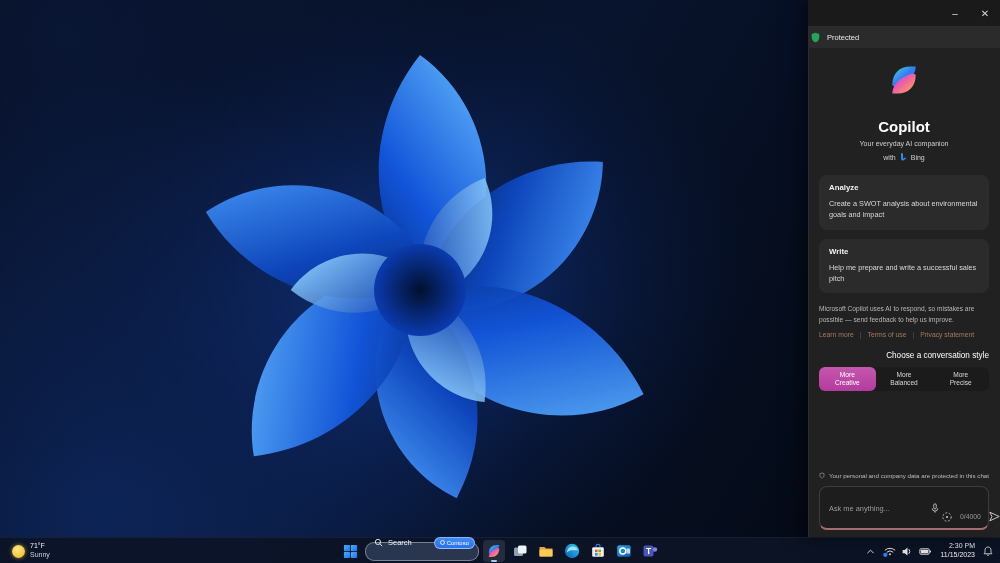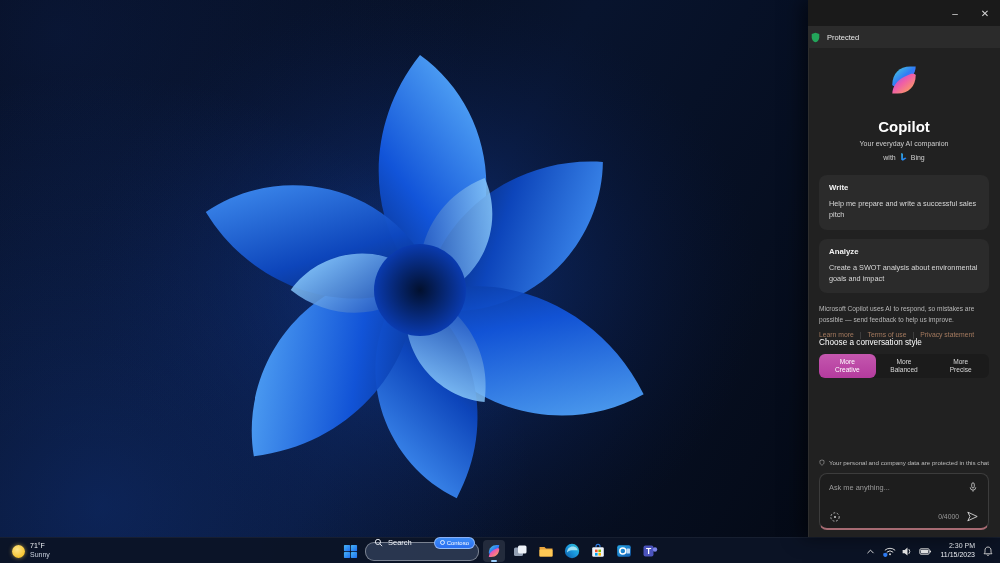--- a/index.html
+++ b/index.html
@@ -70,30 +70,30 @@
   .cp-bing{margin-top:5px;display:flex;justify-content:center;align-items:center;gap:3px;
     font-size:7px;color:#cfcfcf;}
   .card{margin-top:13px;background:#2b2b2b;border-radius:8px;padding:8px 10px 9px;}
   .card + .card{margin-top:9px;}
   .card-title{font-size:7.8px;font-weight:bold;color:#f2f2f2;}
   .card-body{margin-top:6px;font-size:7.3px;color:#d8d8d8;line-height:1.55;}
   .disclaimer{margin-top:11px;font-size:6.6px;color:#b8b8b8;line-height:1.6;}
   .links{margin-top:6px;display:flex;align-items:center;font-size:6.8px;color:var(--link);}
   .links a{color:var(--link);text-decoration:none;}
   .link-sep{margin:0 6px;color:#555;}
-  .style-heading{text-align:left;font-size:8.2px;color:#fff;}
+  .style-heading{margin-top:13px;text-align:right;font-size:8.2px;color:#fff;}
   .style-selector{margin-top:7px;height:24px;background:#1b1b1b;border-radius:6px;display:flex;flex:none;}
   .style-opt{flex:1;display:flex;flex-direction:column;align-items:center;justify-content:center;
     line-height:1.3;font-size:6.6px;color:#d8d8d8;border-radius:6px;}
   .style-opt.selected{background:linear-gradient(#c457ae,var(--selected-style));color:#fff;}
   .spacer{flex:1;min-height:4px;}
   .privacy-note{display:flex;align-items:center;gap:4px;font-size:6.2px;color:#bdbdbd;
     margin-bottom:6px;white-space:nowrap;}
   .input-box{border:1px solid #3c3c3c;border-bottom:2px solid var(--input-underline);
-    border-radius:8px;background:#1d1d1d;padding:7px 9px 5px;display:flex;flex-direction:column;flex:none;}
+    border-radius:8px;background:#1d1d1d;padding:7px 9px 5px;display:flex;flex:none;}
   .input-row1{display:flex;align-items:center;gap:4px;}
   .ask-input{flex:1;background:transparent;border:none;outline:none;color:#e6e6e6;
     font-size:7.4px;font-family:"Liberation Sans",sans-serif;}
   .ask-input::placeholder{color:#9a9a9a;}
   .input-row2{display:flex;align-items:center;gap:7px;margin-top:16px;}
   .counter{margin-left:auto;font-size:6.8px;color:#9a9a9a;}
   svg{display:block;}
 </style>
 </head>
 <body>
@@ -199,26 +199,26 @@
       <div class="cp-sub">Your everyday AI companion</div>
       <div class="cp-bing">
         <span>with</span>
         <svg width="9" height="10" viewBox="0 0 12 12">
           <path d="M3 0.8 L5.2 1.6 V8.2 L8.2 6.5 L10 7.7 L5.2 10.9 L3 9.6 Z" fill="url(#bingGrad)"></path>
         </svg>
         <span>Bing</span>
       </div>
 
       <div class="card">
+        <div class="card-title">Analyze</div>
+        <div class="card-body">Create a SWOT analysis about environmental goals and impact</div>
+      </div>
+      <div class="card">
         <div class="card-title">Write</div>
         <div class="card-body">Help me prepare and write a successful sales pitch</div>
-      </div>
-      <div class="card">
-        <div class="card-title">Analyze</div>
-        <div class="card-body">Create a SWOT analysis about environmental goals and impact</div>
       </div>
 
       <div class="disclaimer">Microsoft Copilot uses AI to respond, so mistakes are possible — send feedback to help us improve.</div>
 
       <div class="links">
         <a href="#">Learn more</a>
         <span class="link-sep">|</span>
         <a href="#">Terms of use</a>
         <span class="link-sep">|</span>
         <a href="#">Privacy statement</a>

